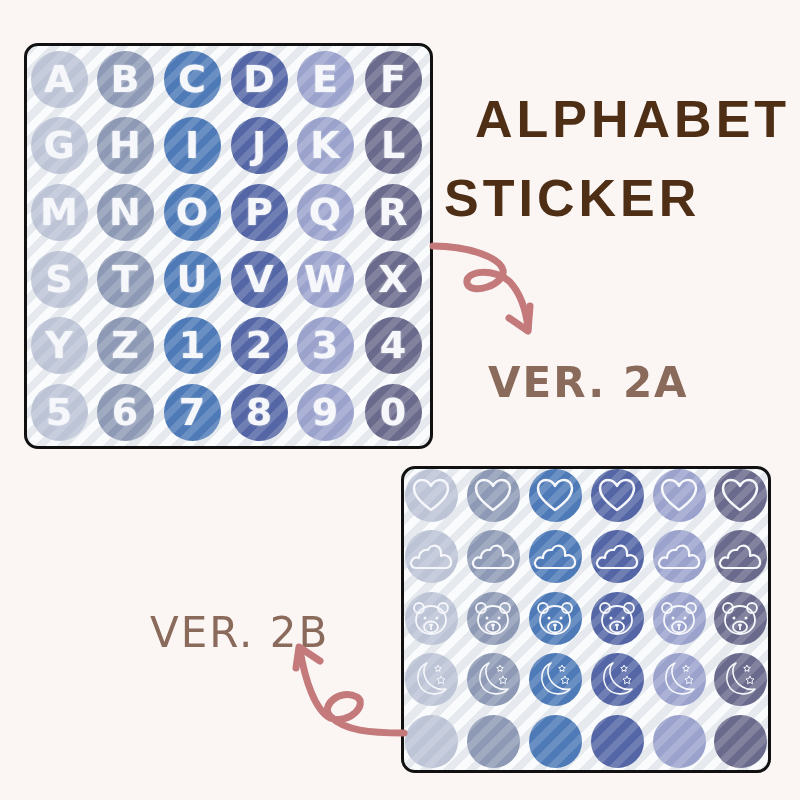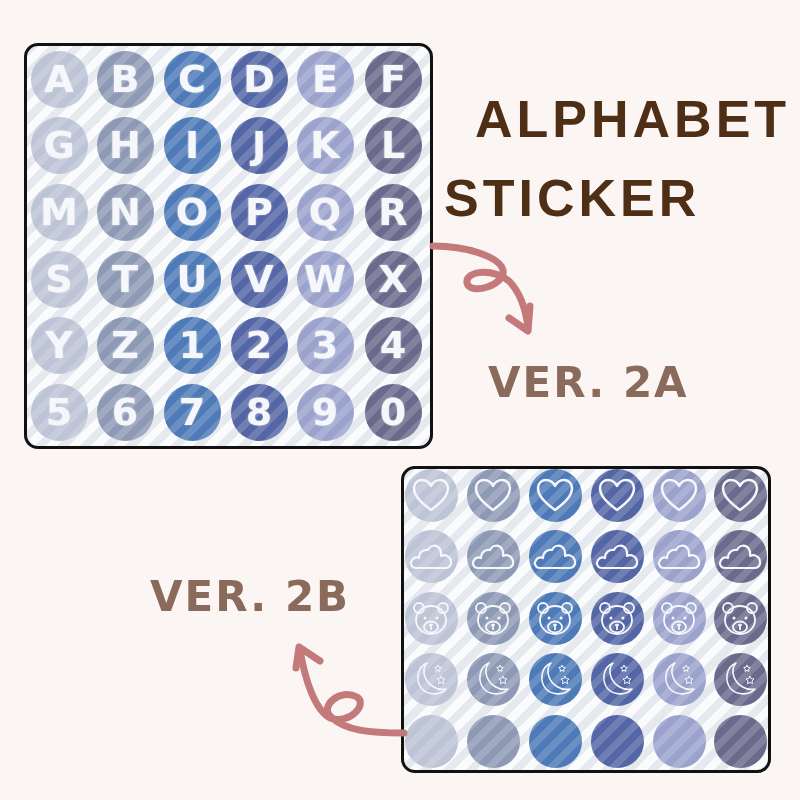--- a/index.html
+++ b/index.html
@@ -11,21 +11,21 @@
   .sticker { position:absolute; border-radius:50%; display:flex; align-items:center; justify-content:center; color:#fff; box-sizing:border-box; }
   .sticker::before { content:""; position:absolute; inset:0; border-radius:50%;
     background: repeating-linear-gradient(135deg, rgba(255,255,255,0.0) 0px, rgba(255,255,255,0.0) 7px, rgba(255,255,255,0.16) 7px, rgba(255,255,255,0.16) 14px); }
   .sticker .glyph { position:relative; font-family:"DejaVu Sans", sans-serif; font-weight:bold; font-size:38px; line-height:1; color:#f6f7fb; text-shadow:0 0 2px rgba(255,255,255,0.6); }
   .sticker svg { position:relative; }
   .title { position:absolute; color:#4e2f15; font-family:"Liberation Sans", sans-serif; font-weight:bold; letter-spacing:4px; font-size:52px; line-height:1; }
   #t1 { left:475px; top:93px; }
   #t2 { left:444px; top:172px; }
   .ver { position:absolute; color:#8a6a5a; font-family:"DejaVu Sans", sans-serif; font-size:42px; letter-spacing:2px; font-weight:normal; line-height:1; }
   #verA { left:488px; top:362px;font-weight:bold; }
-  #verB { left:150px; top:576px;font-weight:bold; }
+  #verB { left:150px; top:612px; }
   svg.arrow { position:absolute; left:0; top:0; }
 </style>
 </head>
 <body>
 
 <div id="sheetA" class="sheet">
     <div class="sticker" style="left: 3.5px; top: 4.5px; width: 57px; height: 57px; background: rgb(188, 196, 214);">
       <span class="glyph">A</span>
     </div>
     <div class="sticker" style="left: 69.5px; top: 4.5px; width: 57px; height: 57px; background: rgb(142, 154, 181);">

